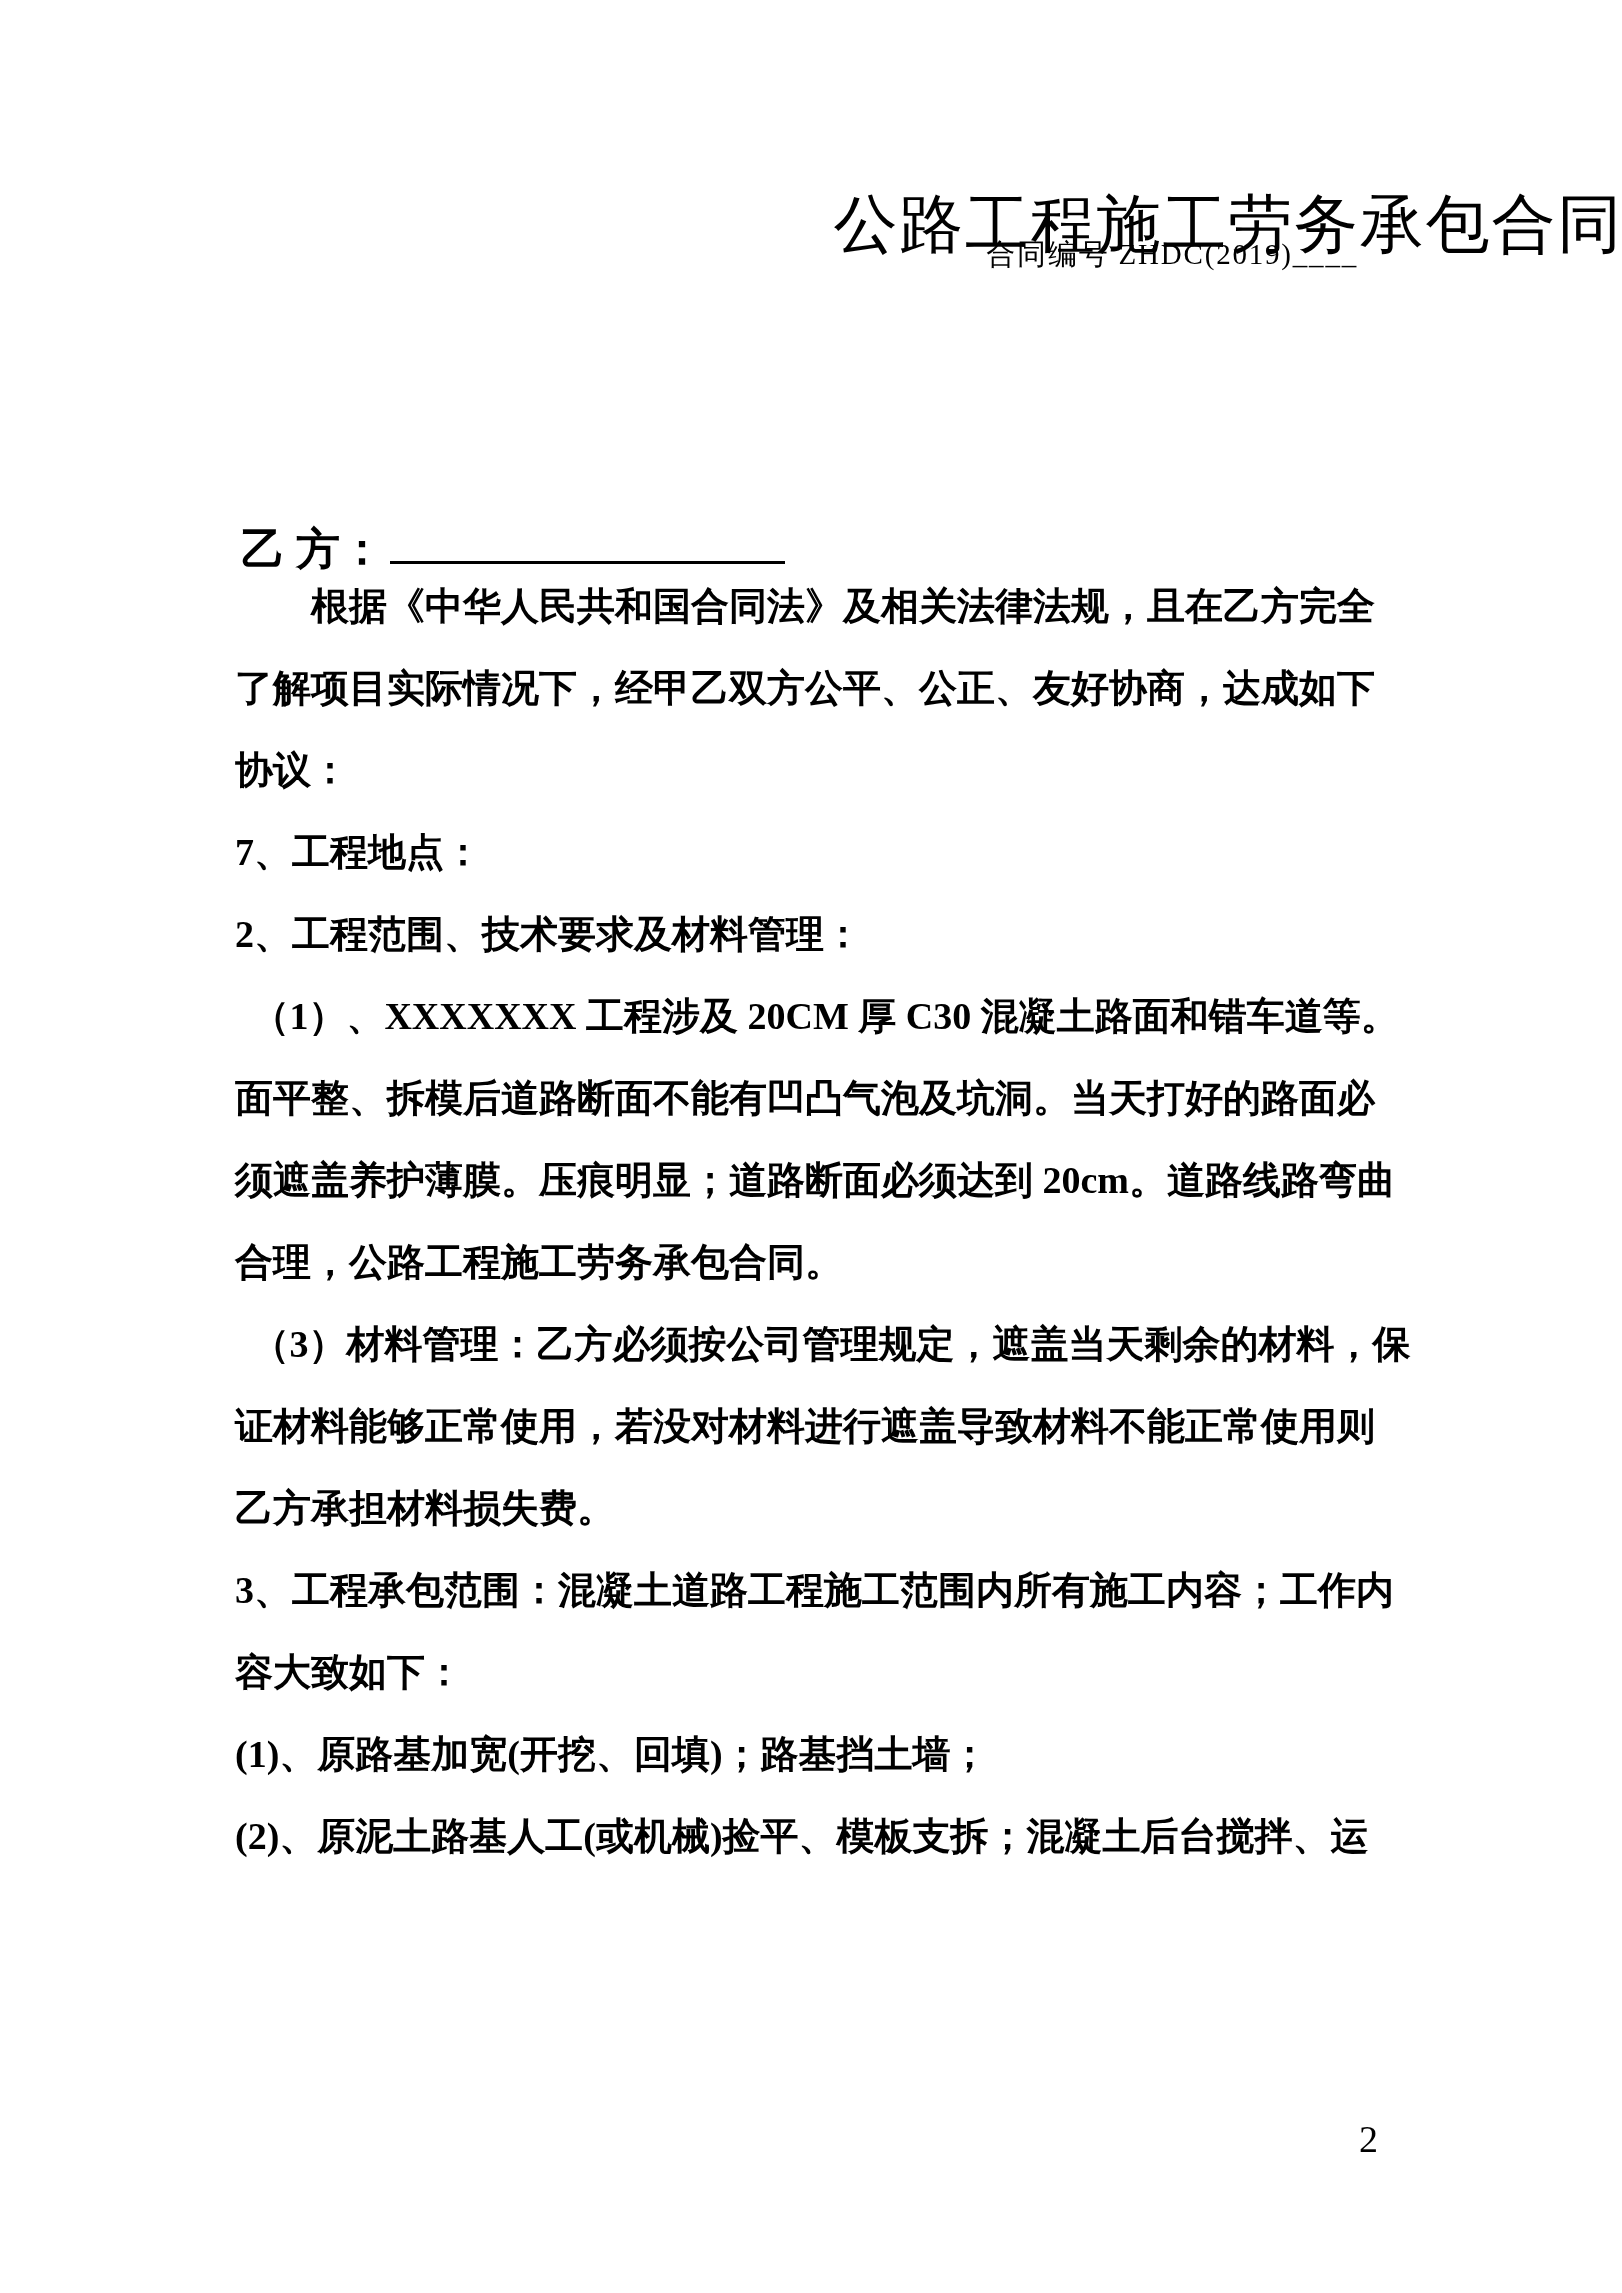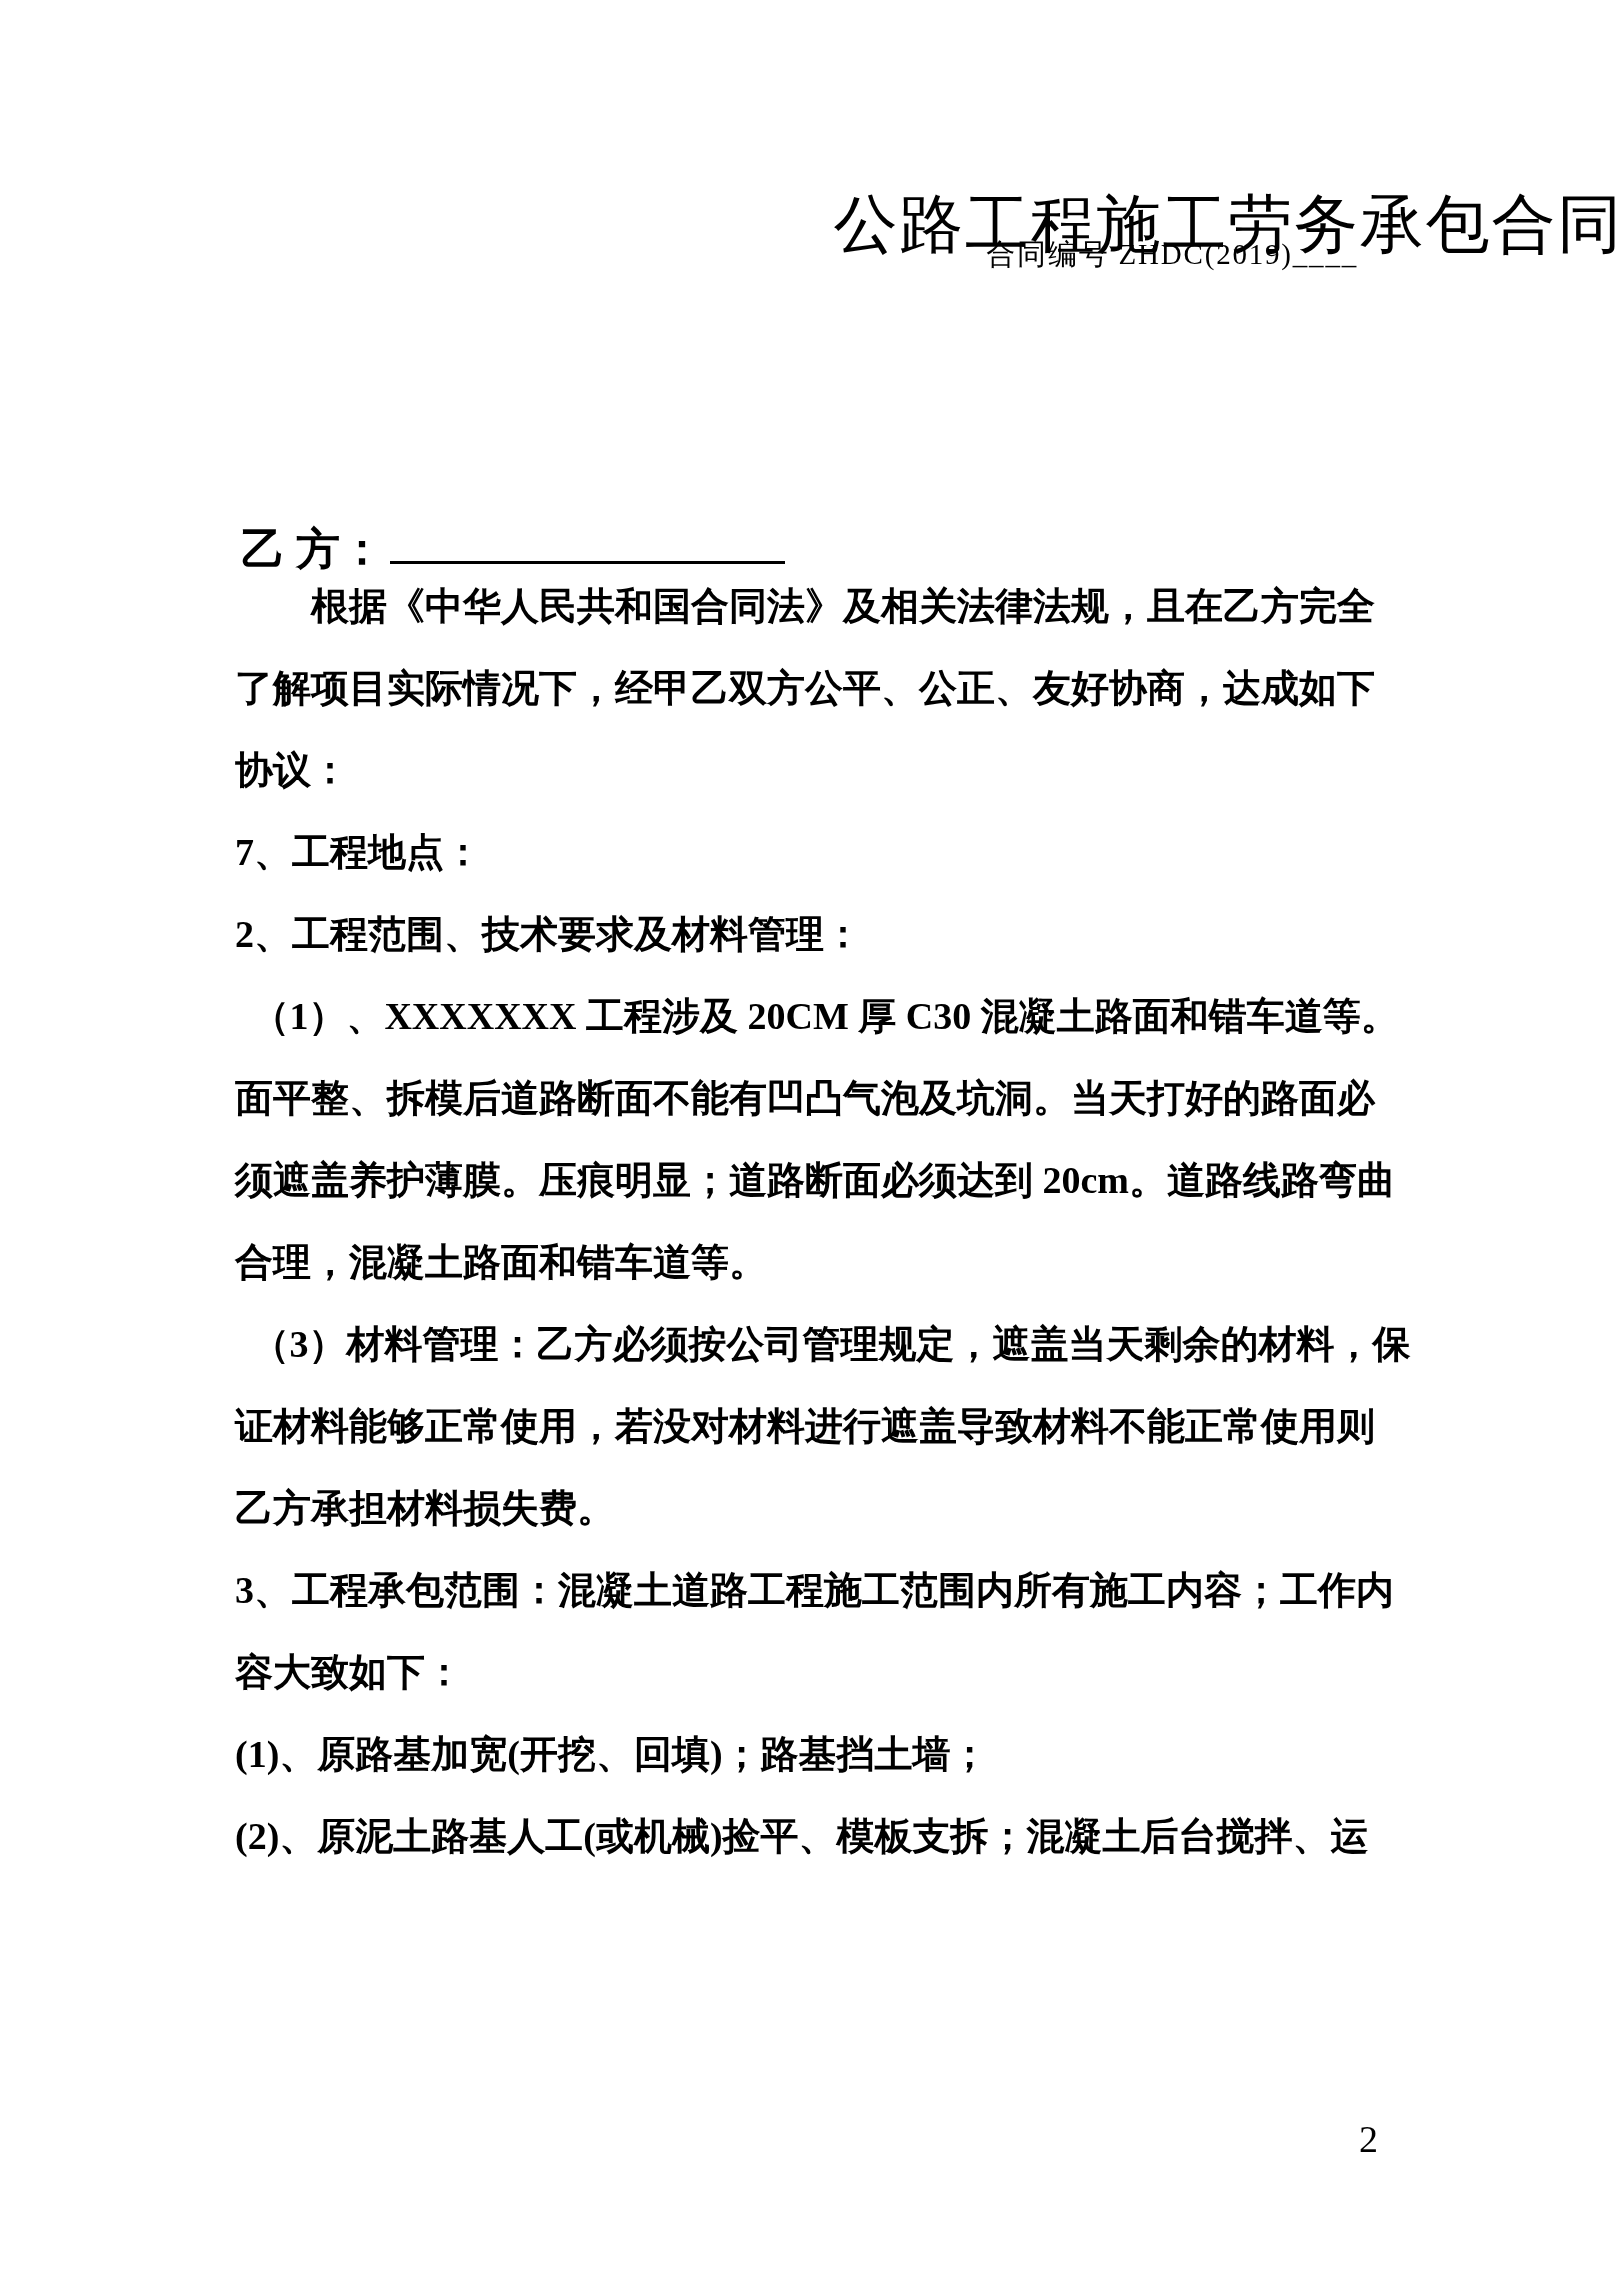--- a/index.html
+++ b/index.html
@@ -86,21 +86,21 @@
 
   <div class="body-text">
     <div class="line indent2">根据《中华人民共和国合同法》及相关法律法规，且在乙方完全</div>
     <div class="line">了解项目实际情况下，经甲乙双方公平、公正、友好协商，达成如下</div>
     <div class="line">协议：</div>
     <div class="line">7、工程地点：</div>
     <div class="line">2、工程范围、技术要求及材料管理：</div>
     <div class="line pindent">（1）、XXXXXXX 工程涉及 20CM 厚 C30 混凝土路面和错车道等。</div>
     <div class="line">面平整、拆模后道路断面不能有凹凸气泡及坑洞。当天打好的路面必</div>
     <div class="line">须遮盖养护薄膜。压痕明显；道路断面必须达到 20cm。道路线路弯曲</div>
-    <div class="line">合理，混凝土路面和错车道等。</div>
+    <div class="line">合理，公路工程施工劳务承包合同。</div>
     <div class="line pindent">（3）材料管理：乙方必须按公司管理规定，遮盖当天剩余的材料，保</div>
     <div class="line">证材料能够正常使用，若没对材料进行遮盖导致材料不能正常使用则</div>
     <div class="line">乙方承担材料损失费。</div>
     <div class="line">3、工程承包范围：混凝土道路工程施工范围内所有施工内容；工作内</div>
     <div class="line">容大致如下：</div>
     <div class="line">(1)、原路基加宽(开挖、回填)；路基挡土墙；</div>
     <div class="line">(2)、原泥土路基人工(或机械)捡平、模板支拆；混凝土后台搅拌、运</div>
   </div>
 
   <div class="page-number">2</div>

